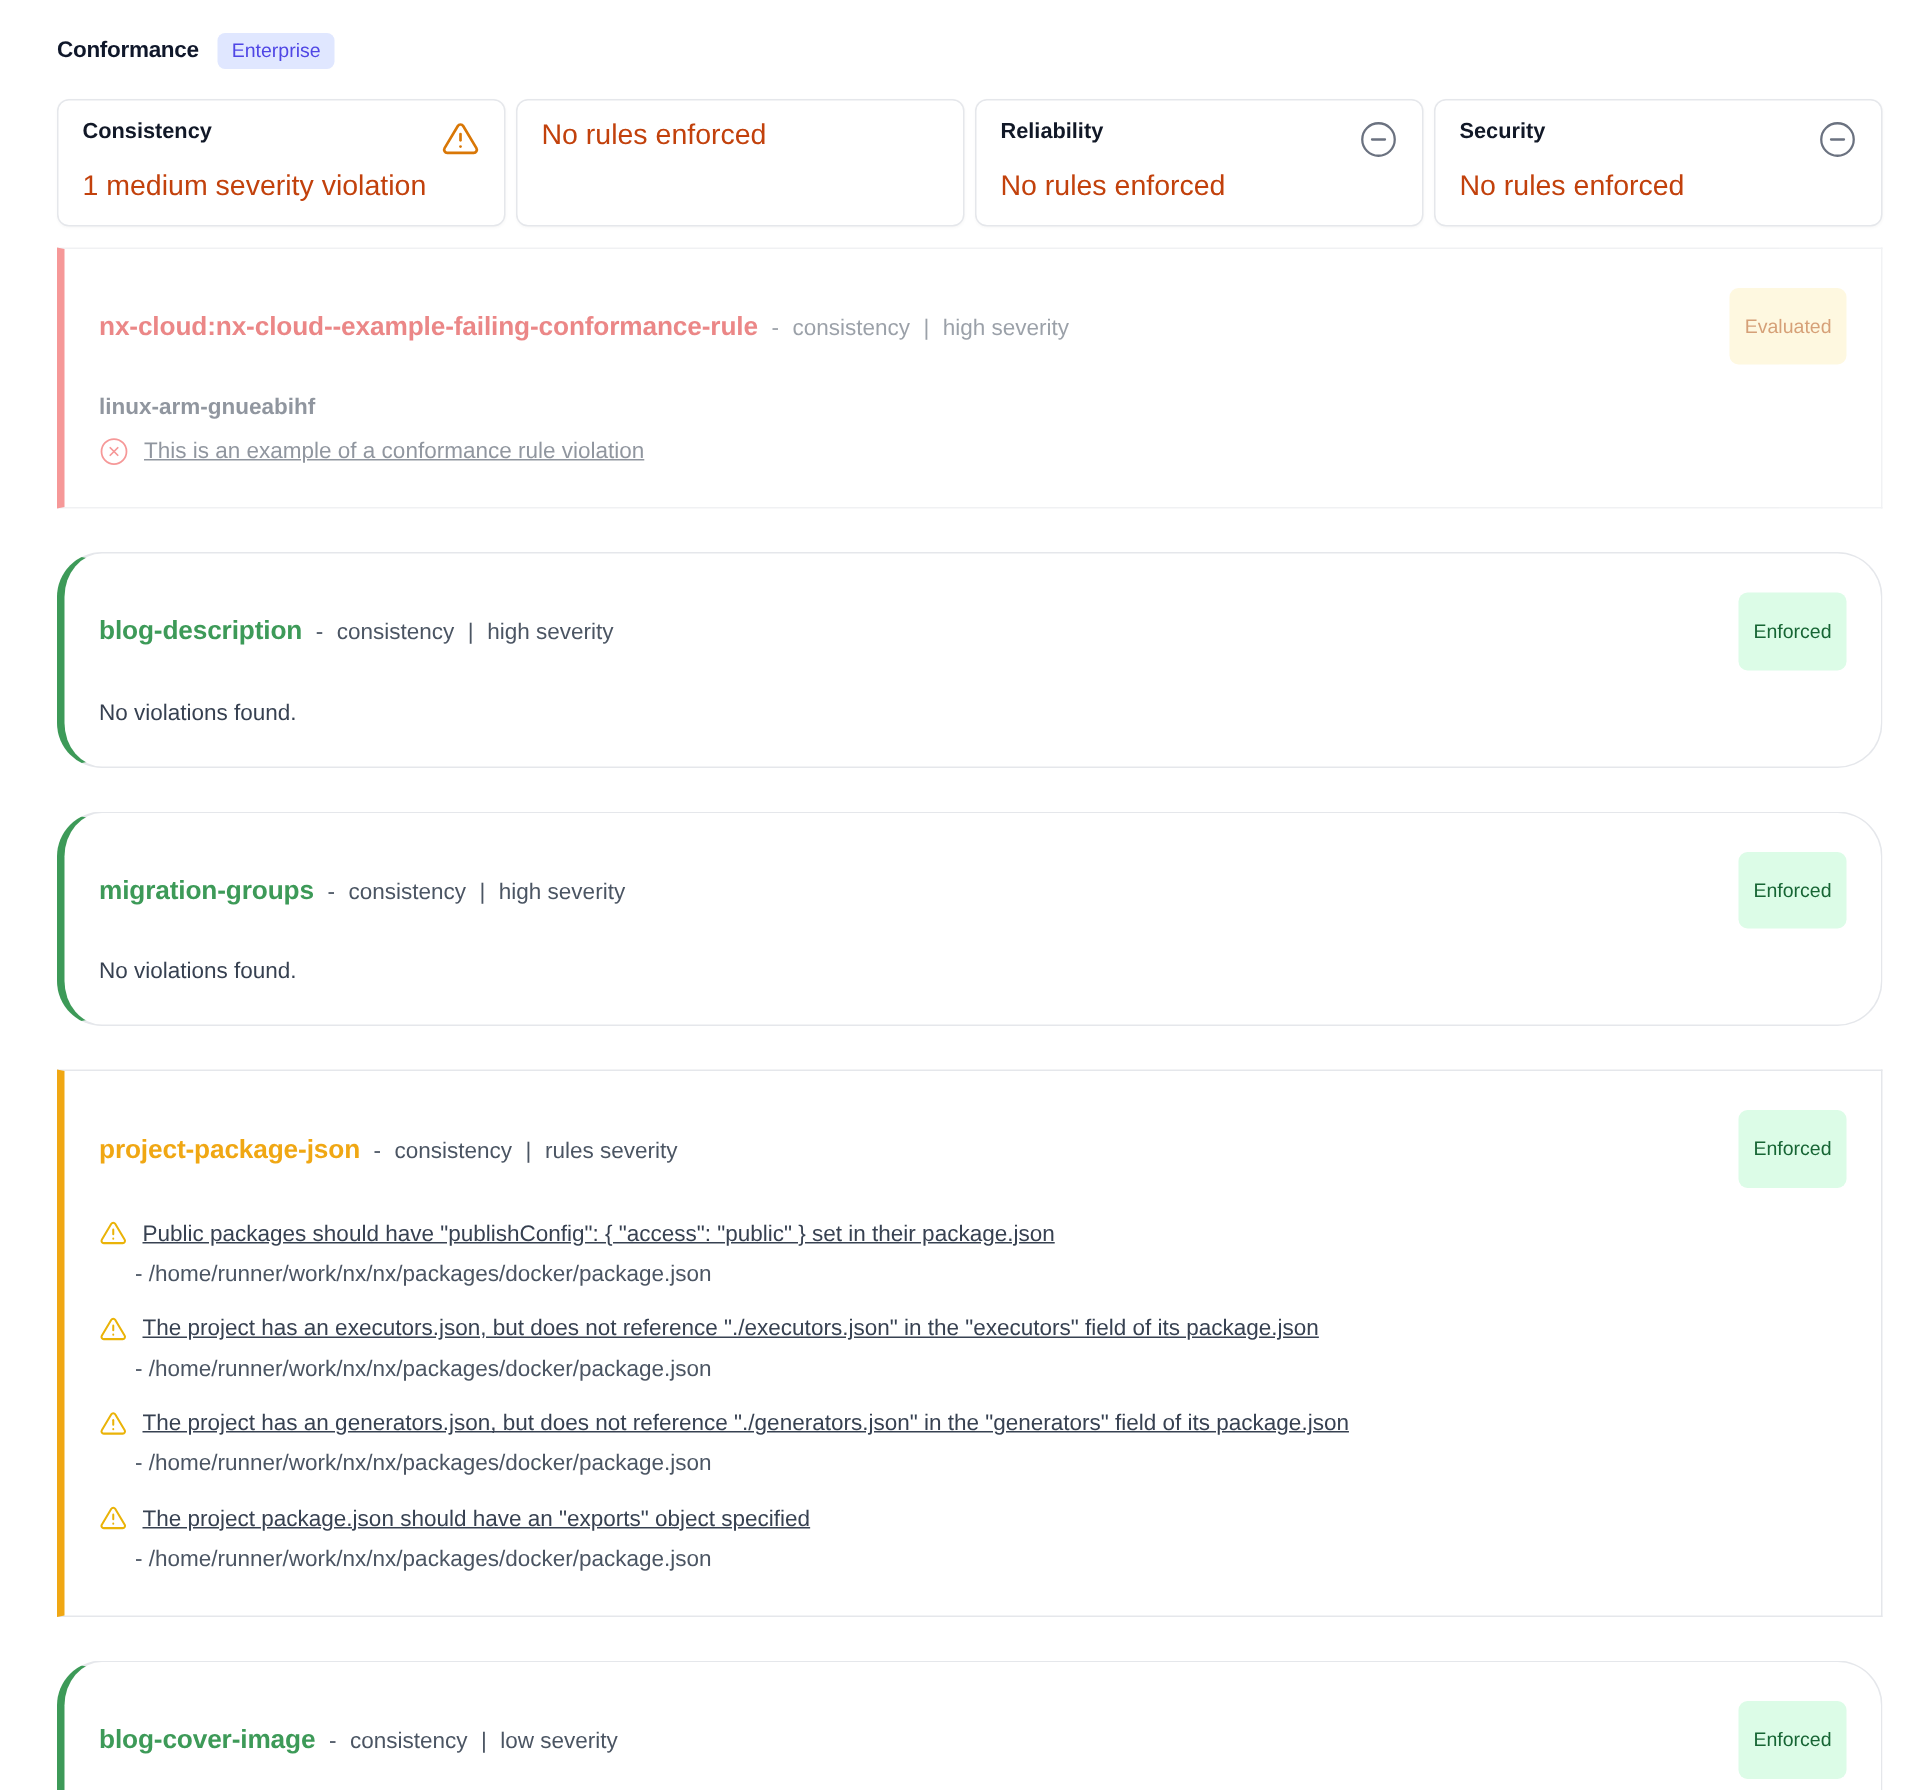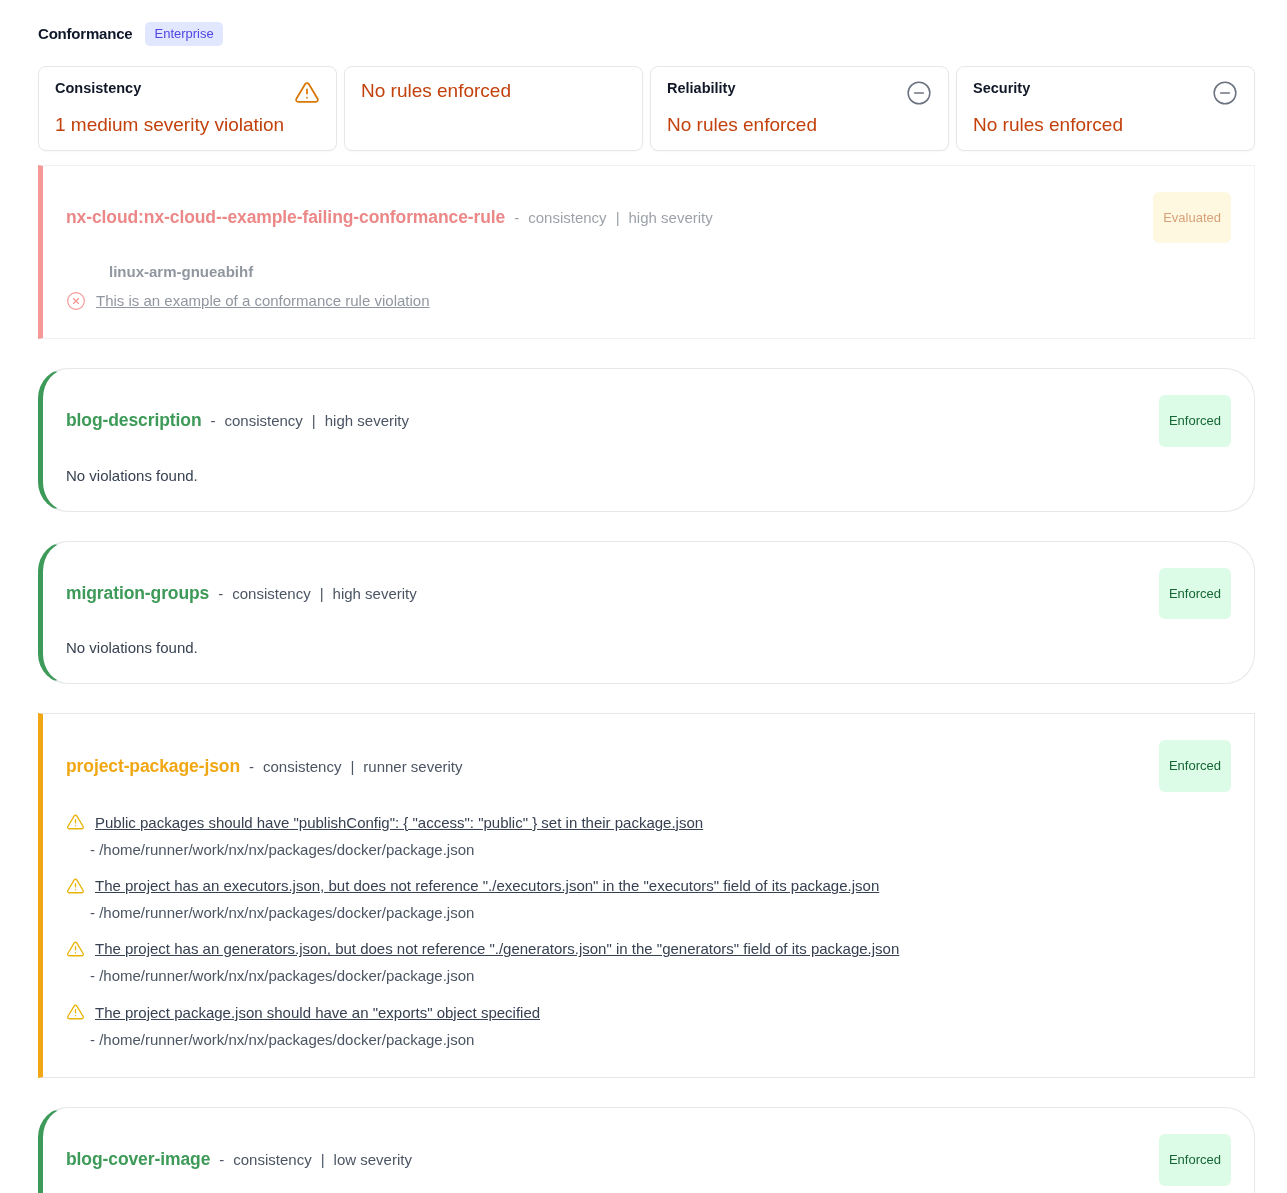--- a/index.html
+++ b/index.html
@@ -55,21 +55,21 @@
   .tone-amber .rule-name { color:var(--c-amber); }
   .rule-meta { display:flex; align-items:baseline; gap:9px; font-size:15px; color:#4b5563; }
   .rule-badge {
     margin-left:auto; flex-shrink:0;
     font-size:13px; line-height:1.2; padding:18px 10px; border-radius:6px;
   }
   .badge-enforced  { background:var(--c-enforced-bg);  color:var(--c-enforced-text); }
   .badge-evaluated { background:var(--c-evaluated-bg); color:var(--c-evaluated-text); }
 
   .rule-body { margin-top:20px; font-size:15px; color:#374151; }
-  .project-name { font-weight:700; color:#374151; margin-bottom:10px; font-size:15px;margin-left:43px; }
+  .project-name { font-weight:700; color:#374151; margin-bottom:10px; font-size:15px; }
   .violation { margin-bottom:15px; }
   .violation:last-child { margin-bottom:0; }
   .violation-line { display:flex; align-items:center; gap:10px;text-decoration:underline; }
   .v-icon { display:inline-flex; flex-shrink:0; }
   .v-icon svg { display:block; }
   .v-icon.warn-sm  { color:var(--c-yellow-icon); }
   .v-icon.x-circle { color:var(--c-red); }
   .v-msg { color:#374151; line-height:1.4; }
   .v-path { margin-top:7px; margin-left:24px; color:#4b5563; line-height:1.35; }
   .empty-message { color:#374151; }
@@ -208,21 +208,21 @@
   </section>
 
   <section class="rule-card tone-amber">
     <div class="rule-head">
       <span class="rule-title-group">
         <span class="rule-name">project-package-json</span>
         <span class="rule-meta">
           <span>-</span>
           <span>consistency</span>
           <span>|</span>
-          <span>runner severity</span>
+          <span>rules severity</span>
         </span>
       </span>
       <span class="rule-badge badge-enforced">Enforced</span>
     </div>
     <div class="rule-body">
       <div>
   <div class="violation">
     <div class="violation-line">
       <span class="v-icon warn-sm">
         <svg width="19" height="18" viewBox="0 0 24 24" fill="none" stroke="currentColor" stroke-width="1.8" stroke-linecap="round" stroke-linejoin="round">

